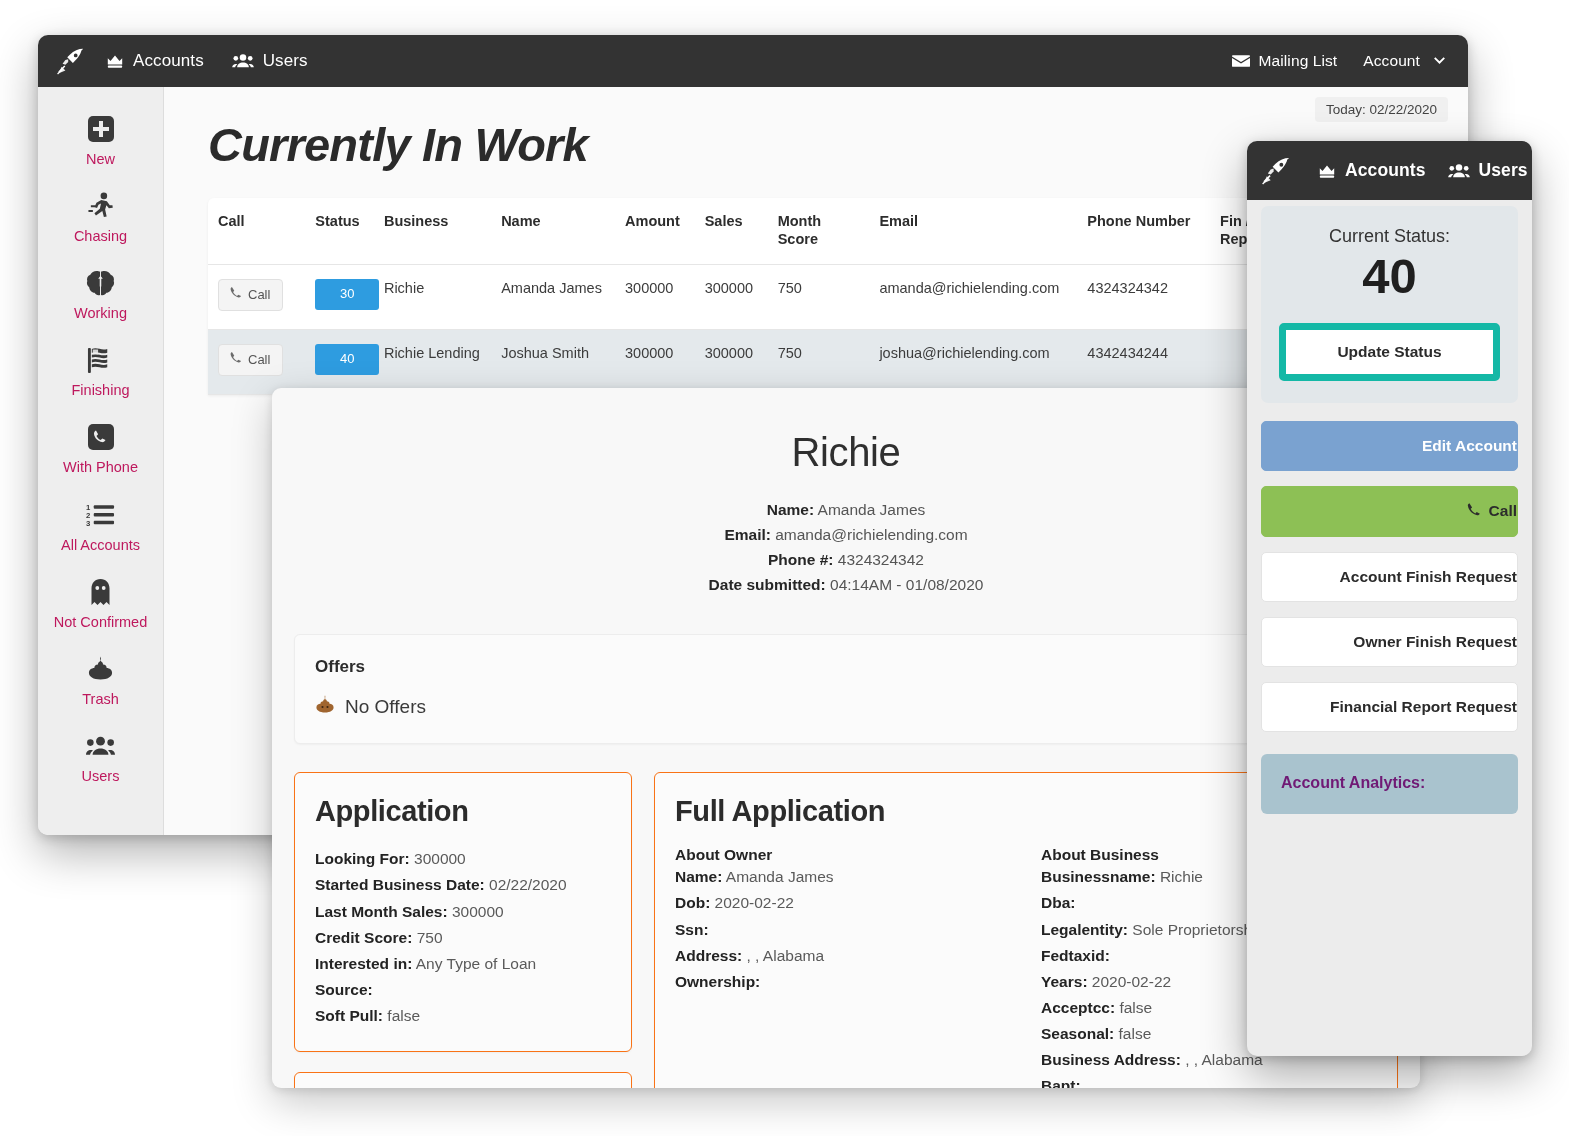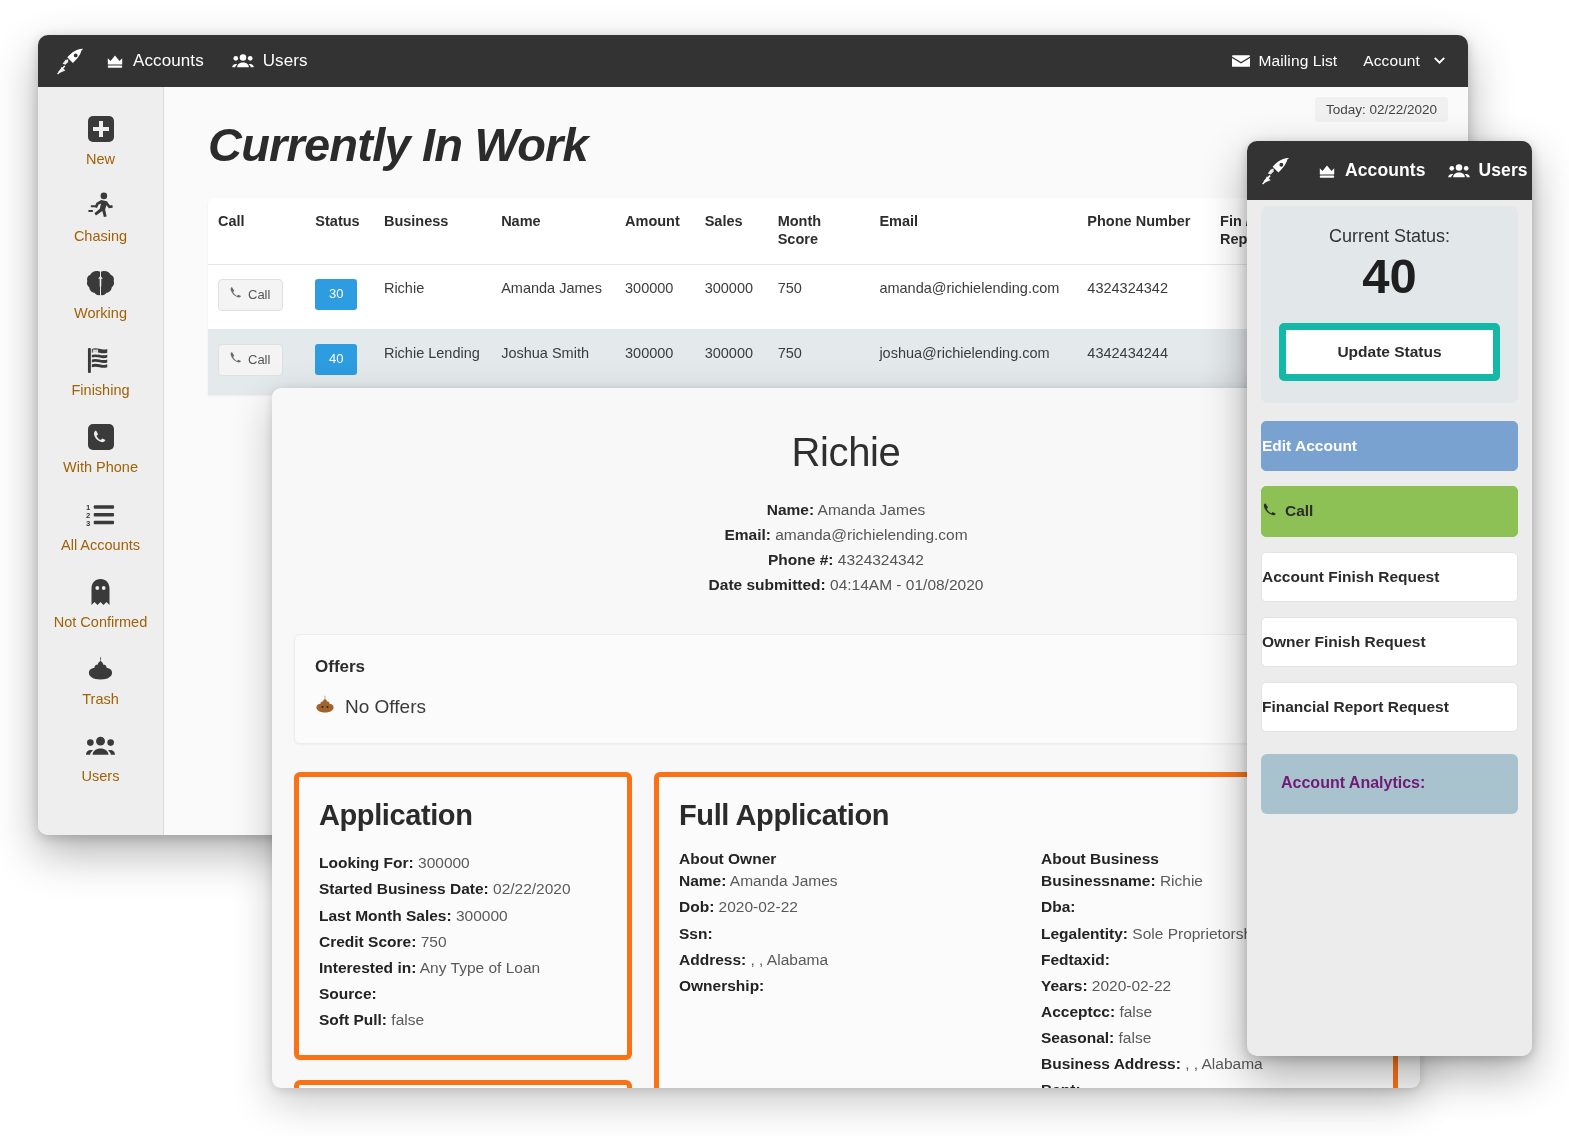--- a/index.html
+++ b/index.html
@@ -68,21 +68,21 @@
     cursor: pointer;
   }
   .side-icon {
     width: 34px; height: 34px;
     display: flex; align-items: center; justify-content: center;
     color: #3a3a3a;
     margin-bottom: 5px;
   }
   .side-label {
     font-size: 14.5px;
-    color: #a16207;
+    color: #be185d;
     text-align: center;
     line-height: 1.18;
   }
 
   
   .main {
     flex: 1 1 auto;
     background: #fafafa;
     position: relative;
     overflow: hidden;
@@ -157,21 +157,21 @@
     color: #555;
     cursor: pointer;
   }
   .status-badge {
     display: inline-block;
     background: #2e9ce0;
     color: #ffffff;
     font-size: 13px;
     border-radius: 3px;
     padding: 7px 0;
-    width: 42px;
+    width: 64px;
     text-align: center;
   }
   .icon-cell { color: #2d2d2d; }
 
   
   .detail-card {
     position: absolute;
     left: 272px; top: 388px;
     width: 1148px; height: 700px;
     background: #f8f8f8;
@@ -204,21 +204,21 @@
   .offers-title { font-size: 17px; font-weight: bold; color: #2c2c2c; }
   .offers-none {
     margin-top: 18px; font-size: 19px; color: #3a3a3a;
     display: flex; align-items: center; gap: 10px;
   }
 
   .cards-row { display: flex; gap: 22px; margin: 28px 22px 0 22px; }
   .app-col { flex: 0 0 338px; display: flex; flex-direction: column; gap: 20px; }
   .panel {
     background: #fbfbfb;
-    border: 5px solid #f97316;
+    border: 1px solid #f97316;
     border-radius: 6px;
     padding: 22px 20px 22px;
     box-shadow: 0 1px 2px rgba(0,0,0,0.04);
   }
   .panel-h {
     font-size: 29px; font-weight: bold; color: #2b2b2b;
     letter-spacing: -0.4px; margin-bottom: 18px;
   }
   .kv { font-size: 15.5px; color: #5a5a5a; line-height: 1.68; }
   .kv b { color: #232323; }
@@ -265,21 +265,21 @@
     border-radius: 5px;
     padding: 13px 0;
     font-size: 15.5px;
     font-weight: bold;
     color: #2b2b2b;
     cursor: pointer;
     font-family: "Liberation Sans", sans-serif;
   }
   .m-actions { padding: 18px 14px 0; display: flex; flex-direction: column; gap: 15px; }
   .m-btn {
-    display: flex; align-items: center; justify-content: flex-start; gap: 8px;
+    display: flex; align-items: center; justify-content: flex-end; gap: 8px;
     width: 100%;
     border-radius: 5px;
     padding: 15px 0;
     font-size: 15.5px;
     font-weight: bold;
     cursor: pointer;
     border: 1px solid transparent;
     font-family: "Liberation Sans", sans-serif;
   }
   .m-btn.blue { background: #7aa2d0; color: #ffffff; border-color: #7aa2d0; }

